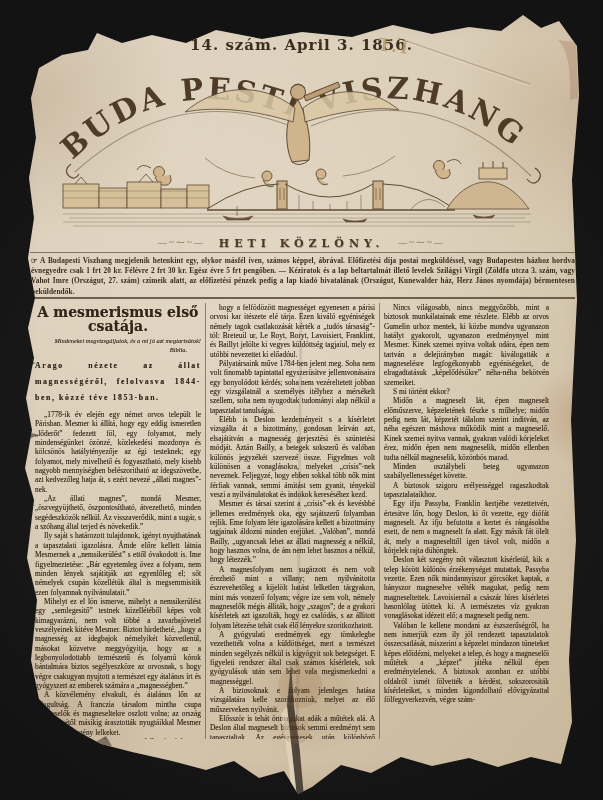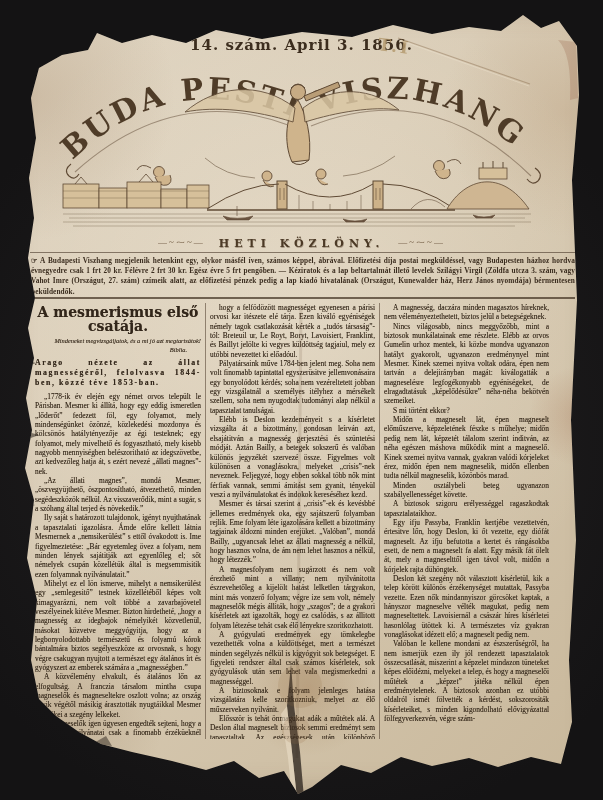--- a/index.html
+++ b/index.html
@@ -33,21 +33,21 @@
   .cols{position:absolute;left:31px;top:303px;width:546px;height:436px;display:flex;}
   .col{width:174px;height:100%;overflow:hidden;padding:0 4px;box-sizing:border-box;
     font-size:7.4px;line-height:9.35px;text-align:justify;color:#382b1d;
     text-shadow:0 0 .4px rgba(56,43,29,.55);}
   .col + .col{border-left:1px solid rgba(76,59,41,.55);}
   .art-title{text-align:center;font-weight:bold;font-size:14px;line-height:14px;margin:2px 0 4px 0;
     font-family:"DejaVu Serif",serif;color:#32261a;}
   .epigraph{text-align:right;font-style:italic;font-size:6.4px;line-height:8px;margin-bottom:1px;}
   .epigraph-src{text-align:right;font-style:italic;font-size:6.4px;line-height:8px;
     padding-right:14px;margin-bottom:4px;}
-  .subhead{text-align:justify;font-size:7.8px;line-height:10px;letter-spacing:1.6px;
+  .subhead{text-align:justify;font-size:7.8px;line-height:16px;letter-spacing:1.6px;
     font-weight:bold;margin-bottom:4px;color:#33271b;}
   .par{margin:0;text-indent:9px;}
   .overlay{position:absolute;left:0;top:0;width:603px;height:800px;pointer-events:none;}
 </style>
 </head>
 <body>
 
 <div class="stage">
   <div class="paper">
 
@@ -169,21 +169,20 @@
             <p class="par">Mesmer és társai szerint a „crisis”-ek és kevésbbé jellemes eredmények oka, egy sajátszerű folyamban rejlik. Eme folyam léte igazolására kellett a bizottmány tagjainak áldozni minden erejüket. „Valóban”, mondá Bailly, „ugyancsak lehet az állati magnesség a nélkül, hogy hasznos volna, de ám nem lehet hasznos a nélkül, hogy létezzék.”</p>
             <p class="par">A magnesfolyam nem sugárzott és nem volt érezhető mint a villany; nem nyilvánitotta észrevehetőleg a kijelölt hatást lelketlen tárgyakon, mint más vonzerő folyam; végre ize sem volt, némely magneselők mégis álliták, hogy „szagos”; de a gyakori kísérletek azt igazolták, hogy ez csalódás, s az állitott folyam létezése tehát csak élő lényekre szoritkozhatott.</p>
             <p class="par">A gyógyulati eredmények egy tömkelegbe vezethették volna a küldöttséget, mert a természet minden segélyzés nélkül is kigyógyit sok betegséget. E figyeleti rendszer által csak számos kísérletek, sok gyógyulások után sem lehet vala megismerkedni a magnességgel.</p>
             <p class="par">A biztosoknak e folyam jelenleges hatása vizsgálatára kelle szoritkozniuk, melyet az élő műszerveken nyilvánit.</p>
             <p class="par">Elősször is tehát önmagukat adák a műtétek alá. A Deslon által magneselt biztosok semmi eredményt sem tapasztaltak. Az egészségesek után különböző osztálybeli betegek vétettek kísérleti tárgyul. Ezen betegek 14-ből 5-en érzettek valamit; 9-re semmi hatálya sem volt a magneselőnek.</p>
           </div>
       </div>
       <div class="col">
         <div>
 
-        <p class="par">A magnesség, daczára minden magasztos híreknek, nem véleményeztethetett, biztos jelül a betegségeknek.</p>
             <p class="par">Nincs világosabb, nincs meggyőzőbb, mint a biztosok munkálatainak eme részlete. Elébb az orvos Gumelin urhoz mentek, ki közbe mondva ugyanazon hatályt gyakorolt, ugyanazon eredménynyel mint Mesmer. Kinek szemei nyitva voltak odára, épen nem tartván a delejirányban magát: kiválogatták a magneselésre legfogékonyabb egyéniségeket, de elragadtatásuk „képelődésükre” néha-néha bekötvén szemeiket.</p>
             <p class="par">S mi történt ekkor?</p>
             <p class="par">Midőn a magneselt lát, épen magneselt előműszerve, képzeletének fészke s műhelye; midőn pedig nem lát, képzetét tálalom szerint inditván, az néha egészen máshova működik mint a magneselő. Kinek szemei nyitva vannak, gyakran valódi kórjeleket érez, midőn épen nem magneselik, midőn ellenben tudta nélkül magneselik, közönbös marad.</p>
             <p class="par">Minden osztálybeli beteg ugyanazon szabályellenességet követte.</p>
             <p class="par">A biztosok szigoru erélyességgel ragaszkodtak tapasztalataikhoz.</p>
             <p class="par">Egy ifju Passyba, Franklin kertjébe vezettetvén, értesitve lőn, hogy Deslon, ki őt vezette, egy diófát magneselt. Az ifju befutotta a kertet és rángásokba esett, de nem a magneselt fa alatt. Egy másik fát ölelt át, mely a magneselttől igen távol volt, midőn a kórjelek rajta dühöngtek.</p>
             <p class="par">Deslon két szegény nőt választott kísérletül, kik a telep körött különös érzékenységet mutattak, Passyba vezette. Ezen nők mindannyiszor görcsöket kaptak, a hányszor magneselve vélték magukat, pedig nem magneseltettek. Lavoisiernál a császár híres kísérletei hasonlólag ütöttek ki. A természetes víz gyakran vonaglásokat idézett elő; a magneselt pedig nem.</p>
             <p class="par">Valóban le kellene mondani az észszerűségről, ha nem ismerjük ezen ily jól rendezett tapasztalatok összecsatlását, miszerint a képzelet mindazon tüneteket képes előidézni, melyeket a telep, és hogy a magneselői műtétek a „képzet” játéka nélkül épen eredménytelenek. A biztosok azonban ez utóbbi oldalról ismét fölvették a kérdést, sokszorositák kísérleteiket, s minden kigondolható elővigyázattal fölfegyverkezvén, végre szám-</p>
           </div>
       </div>

